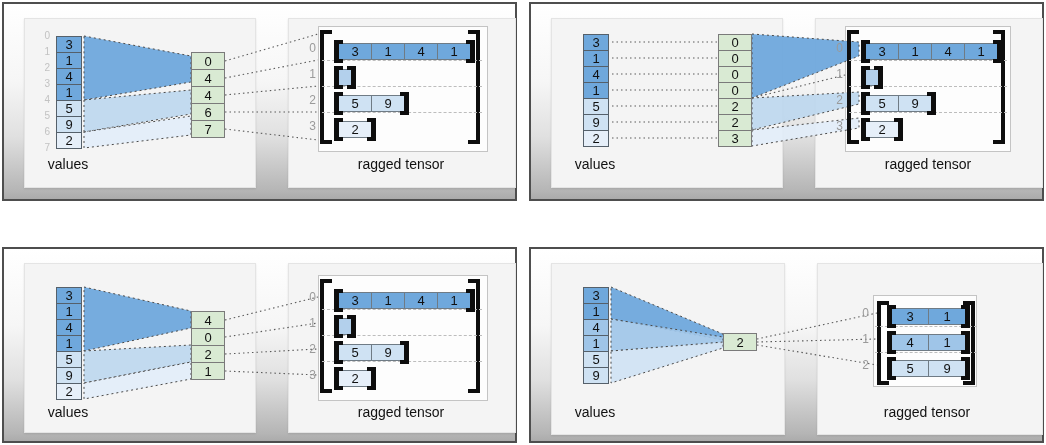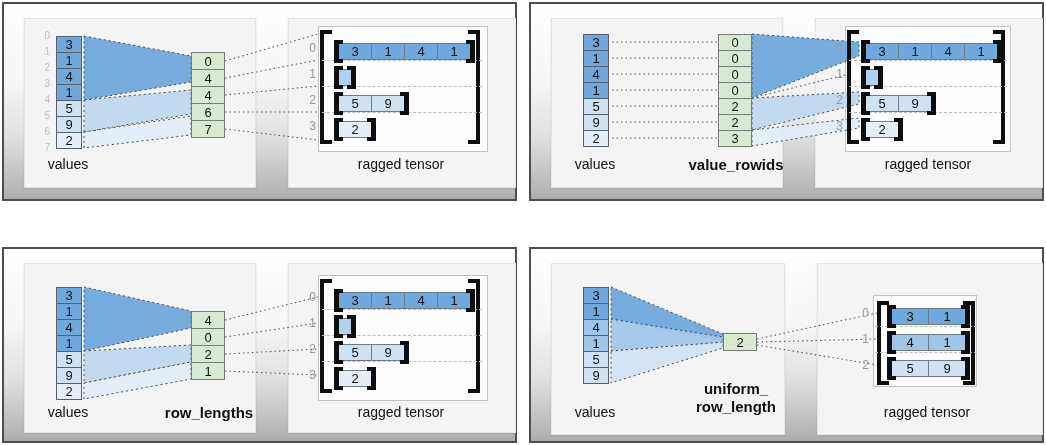--- a/index.html
+++ b/index.html
@@ -149,21 +149,20 @@
     <div class="col" style="left:187px;top:30px">
       <div class="gc h17">0</div>
       <div class="gc h17">0</div>
       <div class="gc h17">0</div>
       <div class="gc h17">0</div>
       <div class="gc h17">2</div>
       <div class="gc h17">2</div>
       <div class="gc h17">3</div>
     </div>
     <div class="cap" style="left:24px;top:152px;width:80px">values</div>
-    <div class="cap param" style="left:135px;top:152px;width:140px">value_rowids</div>
     <div class="bb l" style="left:316px;top:26px;height:114px"></div>
     <div class="bb r" style="left:462px;top:26px;height:114px"></div>
     <div class="sep" style="left:318px;top:56px;width:158px"></div>
     <div class="sep" style="left:318px;top:82px;width:158px"></div>
     <div class="sep" style="left:318px;top:108px;width:158px"></div>
     <span class="rlab" style="left:294px;top:36px">0</span>
     <span class="rlab" style="left:294px;top:62px">1</span>
     <span class="rlab" style="left:294px;top:88px">2</span>
     <span class="rlab" style="left:294px;top:114px">3</span>
     <div class="trow" style="left:330px;top:36px">
@@ -215,21 +214,20 @@
       <div class="vc s-light">9</div>
       <div class="vc s-faint">2</div>
     </div>
     <div class="col" style="left:187px;top:62px">
       <div class="gc">4</div>
       <div class="gc">0</div>
       <div class="gc">2</div>
       <div class="gc">1</div>
     </div>
     <div class="cap" style="left:24px;top:155px;width:80px">values</div>
-    <div class="cap param" style="left:140px;top:155px;width:130px">row_lengths</div>
     <div class="bb l" style="left:316px;top:30px;height:114px"></div>
     <div class="bb r" style="left:464px;top:30px;height:114px"></div>
     <div class="sep" style="left:318px;top:60px;width:160px"></div>
     <div class="sep" style="left:318px;top:86px;width:160px"></div>
     <div class="sep" style="left:318px;top:112px;width:160px"></div>
     <span class="rlab" style="left:294px;top:40px">0</span>
     <span class="rlab" style="left:294px;top:66px">1</span>
     <span class="rlab" style="left:294px;top:92px">2</span>
     <span class="rlab" style="left:294px;top:118px">3</span>
     <div class="trow" style="left:330px;top:40px">
@@ -276,24 +274,20 @@
       <div class="vc s-dark">1</div>
       <div class="vc s-med">4</div>
       <div class="vc s-med">1</div>
       <div class="vc s-light">5</div>
       <div class="vc s-light">9</div>
     </div>
     <div class="col" style="left:192px;top:84px">
       <div class="gc">2</div>
     </div>
     <div class="cap" style="left:24px;top:155px;width:80px">values</div>
-    <div class="cap param" style="left:140px;top:131px;width:130px">
-      <div>uniform_</div>
-      <div>row_length</div>
-    </div>
     <div class="bb l" style="left:346px;top:52px;height:84px"></div>
     <div class="bb r" style="left:432px;top:52px;height:84px"></div>
     <div class="sep" style="left:344px;top:77px;width:102px"></div>
     <div class="sep" style="left:344px;top:103px;width:102px"></div>
     <span class="rlab" style="left:320px;top:56px">0</span>
     <span class="rlab" style="left:320px;top:82px">1</span>
     <span class="rlab" style="left:320px;top:108px">2</span>
     <div class="trow" style="left:356px;top:56px">
       <div class="mb l"></div>
       <div class="tc w38 s-dark">3</div>

